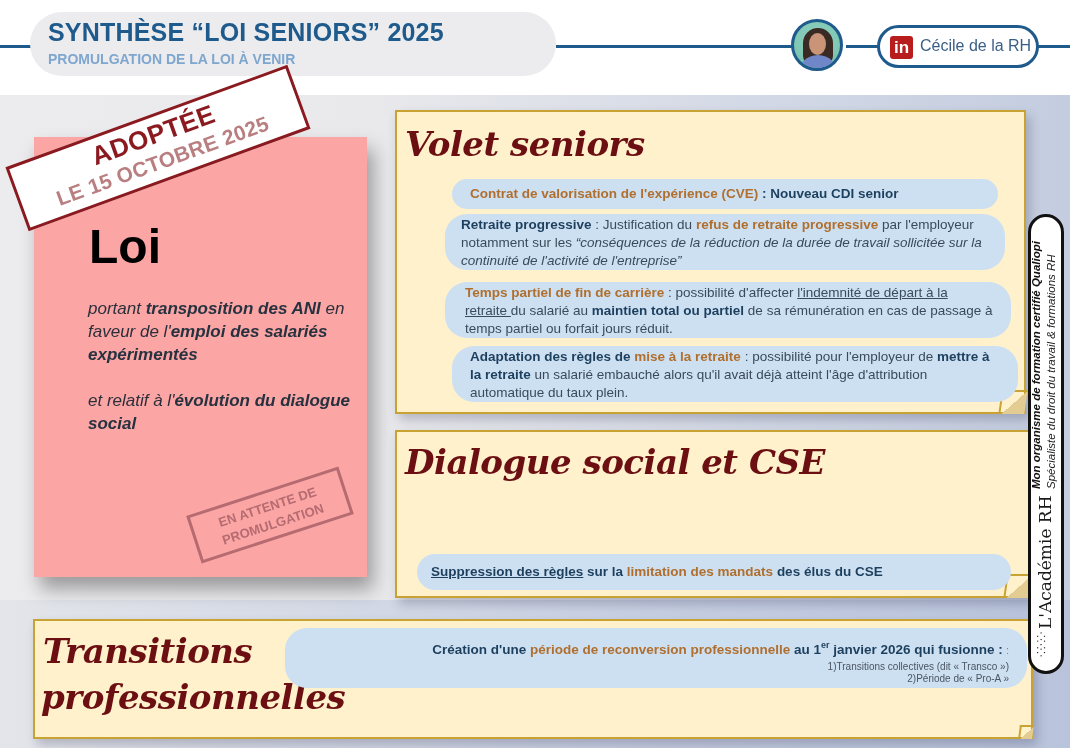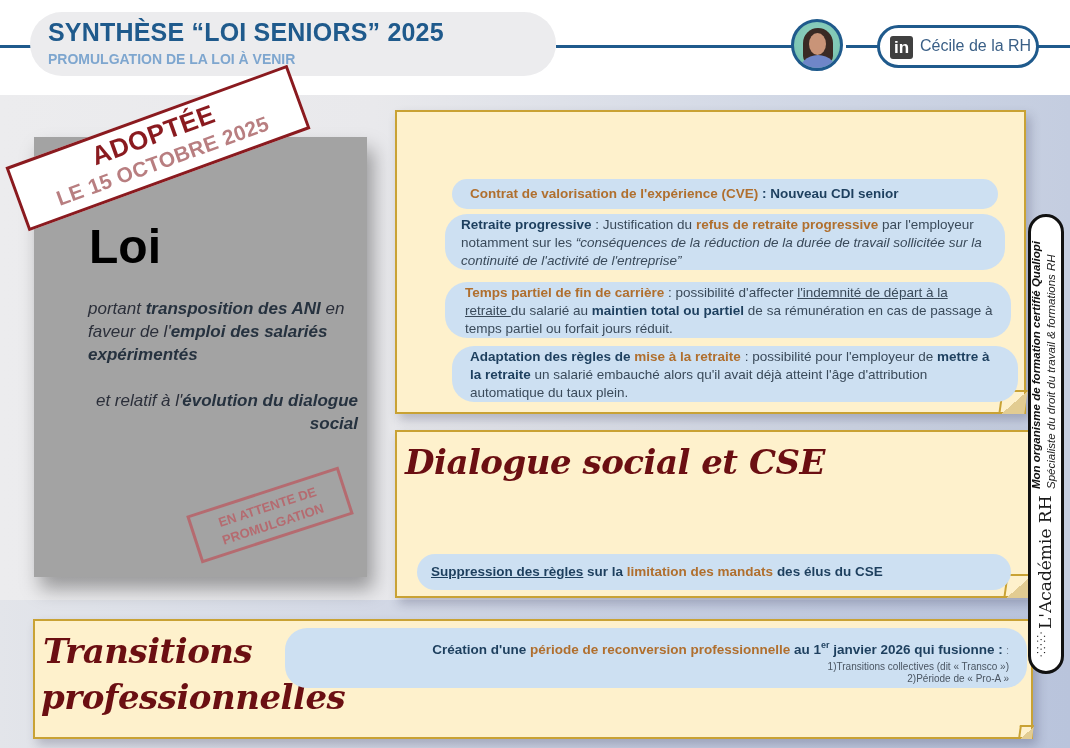--- a/index.html
+++ b/index.html
@@ -28,44 +28,44 @@
   .avatar .hair { position: absolute; left: 9px; top: 6px; width: 30px; height: 36px; border-radius: 15px 15px 8px 8px; background: #3a2a24; }
   .avatar .face { position: absolute; left: 15px; top: 11px; width: 17px; height: 22px; border-radius: 50%; background: #c99478; }
   .avatar .body { position: absolute; left: 4px; top: 33px; width: 40px; height: 24px; border-radius: 20px 20px 0 0; background: #6f86c8; }
 
   .linkedin-pill {
     position: absolute; left: 877px; top: 25px; width: 162px; height: 43px;
     border: 3px solid #1f5a8c; border-radius: 22px; background: #ffffff;
   }
   .li-logo {
     position: absolute; left: 10px; top: 8px; width: 23px; height: 23px; border-radius: 3px;
-    background: #404040; color: #ffffff; font-weight: bold; font-size: 17px; line-height: 23px; text-align: center;
+    background: #b91c1c; color: #ffffff; font-weight: bold; font-size: 17px; line-height: 23px; text-align: center;
   }
   .li-name { position: absolute; left: 40px; top: 9px; font-size: 16px; color: #3a5f86; white-space: nowrap; }
 
   
   .bg {
     position: absolute; left: 0; top: 95px; width: 1070px; height: 653px;
     background: linear-gradient(90deg, #ececee 0%, #e9e9ec 35%, #d3d9e6 70%, #c4cde0 100%);
   }
   .bg2 {
     position: absolute; left: 0; top: 600px; width: 1070px; height: 148px;
     background: linear-gradient(90deg, #e3e5ea 0%, #c7cfe2 60%, #b9c4dc 100%);
   }
 
   
   .doc {
-    position: absolute; left: 34px; top: 137px; width: 333px; height: 440px; background: #a3a3a3;
+    position: absolute; left: 34px; top: 137px; width: 333px; height: 440px; background: #fca5a5;
     box-shadow: 6px 12px 18px rgba(0,0,0,0.35);
   }
   .doc-title { position: absolute; left: 55px; top: 82px; font-weight: bold; font-size: 48px; color: #000000; }
   .doc-text { position: absolute; left: 54px; top: 160px; width: 270px; font-size: 17px; line-height: 23px; color: #2b2f3a; }
   .doc-text i { font-style: italic; }
   .doc-text b { font-weight: bold; font-style: italic; color: #26323f; }
-  .doc-text p + p { margin-top: 23px; text-align: right; }
+  .doc-text p + p { margin-top: 23px; }
 
   .stamp-adopted {
     position: absolute; left: 4px; top: 134px; width: 300px; height: 68px;
     transform: rotate(-20deg); transform-origin: 50% 50%;
     border: 3px solid #8a1a1f; background: #ffffff; text-align: center;
   }
   .stamp-adopted .s1 { font-weight: bold; font-size: 26px; color: #8a1a1f; line-height: 30px; margin-top: 2px; letter-spacing: 0.5px; }
   .stamp-adopted .s2 { font-weight: bold; font-size: 21px; color: #b87e80; line-height: 26px; letter-spacing: 0.3px; }
 
   .stamp-pending {
@@ -153,20 +153,21 @@
   <div class="s1">ADOPTÉE</div>
   <div class="s2">LE 15 OCTOBRE 2025</div>
 </div>
 <div class="stamp-pending">
   <div>EN ATTENTE DE</div>
   <div>PROMULGATION</div>
 </div>
 
 <div class="panel" style="left:395px;top:110px;width:631px;height:304px;">
   <div class="fold"></div>
+  <div class="panel-title" style="left:8px;top:12px;font-size:34px;">Volet seniors</div>
 
   <div class="pill" style="left:55px;top:67px;width:546px;height:30px;">
     <span class="ho">Contrat de valorisation de l'expérience (CVE)</span><span class="hb"> : </span><span class="hb">Nouveau CDI senior</span>
   </div>
 
   <div class="pill" style="left:48px;top:102px;width:560px;height:56px;padding-top:2px;padding-left:16px;">
     <span class="hb">Retraite progressive</span><span> : Justification du </span><span class="ho">refus de retraite progressive</span><span> par l'employeur notamment sur les </span><span class="it">“conséquences de la réduction de la durée de travail sollicitée sur la continuité de l'activité de l'entreprise”</span>
   </div>
 
   <div class="pill" style="left:55px;top:234px;width:566px;height:56px;padding-top:2px;padding-left:18px;">

